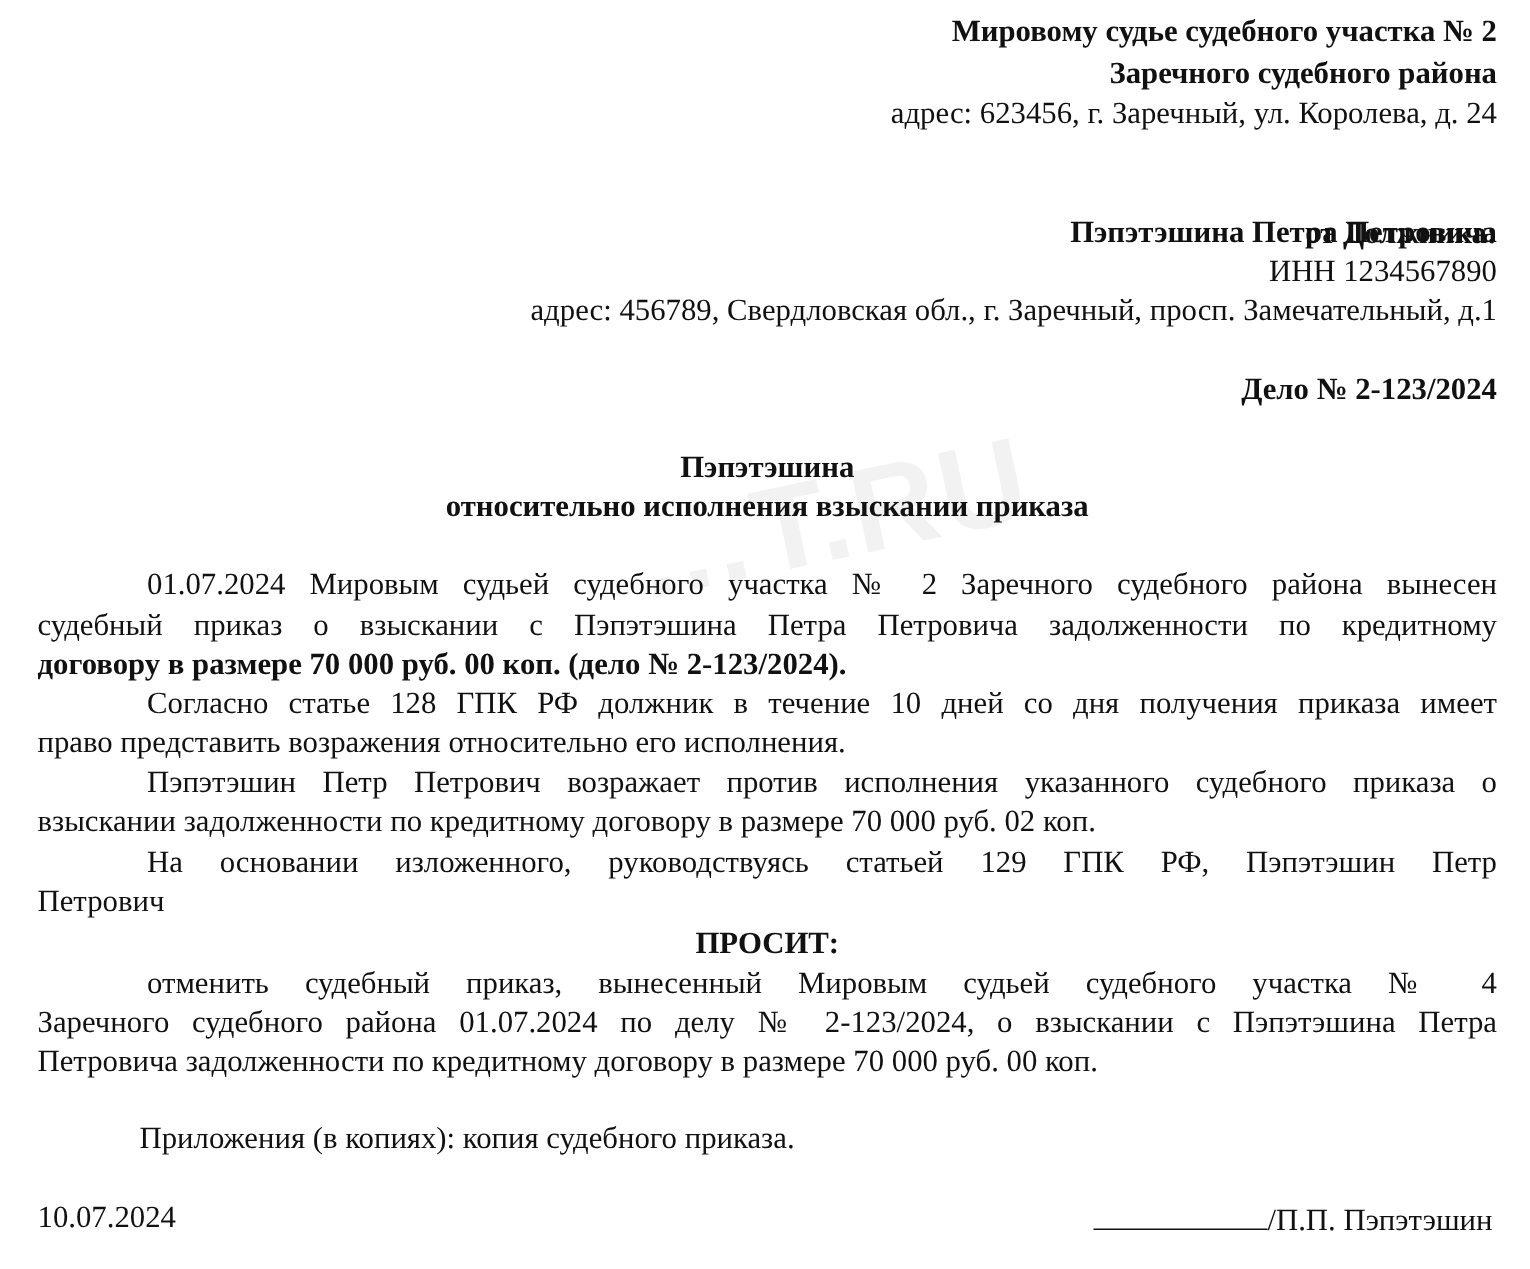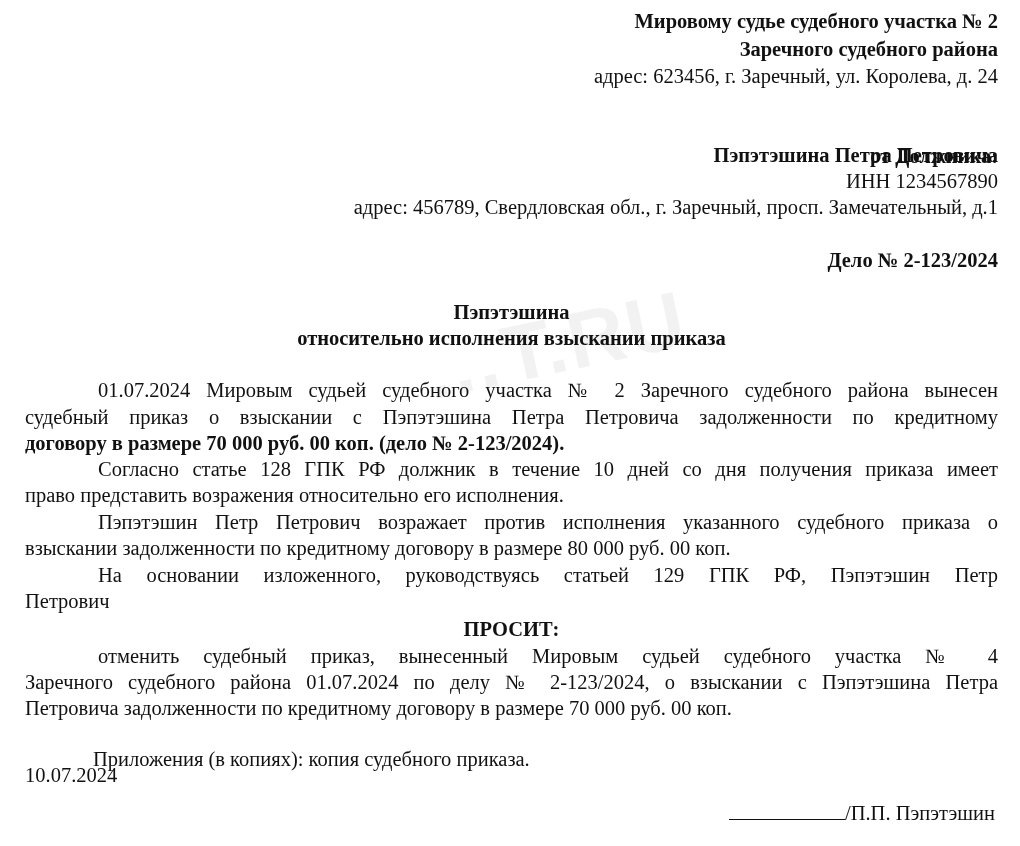--- a/index.html
+++ b/index.html
@@ -88,30 +88,30 @@
   <div class="line center bold" style="top:325px;">относительно исполнения взыскании приказа</div>
 
   <div class="just indent" style="top:377px;">01.07.2024 Мировым судьей судебного участка № 2 Заречного судебного района вынесен</div>
   <div class="just" style="top:404px;">судебный приказ о взыскании с Пэпэтэшина Петра Петровича задолженности по кредитному</div>
   <div class="plain" style="top:430px; left:0;font-weight:bold;">договору в размере 70 000 руб. 00 коп. (дело № 2-123/2024).</div>
 
   <div class="just indent" style="top:456px;">Согласно статье 128 ГПК РФ должник в течение 10 дней со дня получения приказа имеет</div>
   <div class="plain" style="top:482px; left:0;">право представить возражения относительно его исполнения.</div>
 
   <div class="just indent" style="top:509px;">Пэпэтэшин Петр Петрович возражает против исполнения указанного судебного приказа о</div>
-  <div class="plain" style="top:535px; left:0;">взыскании задолженности по кредитному договору в размере 80 000 руб. 00 коп.</div>
+  <div class="plain" style="top:535px; left:0;">взыскании задолженности по кредитному договору в размере 70 000 руб. 02 коп.</div>
 
   <div class="just indent" style="top:562px;">На основании изложенного, руководствуясь статьей 129 ГПК РФ, Пэпэтэшин Петр</div>
   <div class="plain" style="top:588px; left:0;">Петрович</div>
 
   <div class="line center bold" style="top:616px;">ПРОСИТ:</div>
   <div class="just indent" style="top:643px;">отменить судебный приказ, вынесенный Мировым судьей судебного участка № 4</div>
   <div class="just" style="top:669px;">Заречного судебного района 01.07.2024 по делу № 2-123/2024, о взыскании с Пэпэтэшина Петра</div>
   <div class="plain" style="top:695px; left:0;">Петровича задолженности по кредитному договору в размере 70 000 руб. 00 коп.</div>
 
   <div class="plain" style="top:746px; left:68px;">Приложения (в копиях): копия судебного приказа.</div>
 
-  <div class="plain" style="top:762px; left:0;">10.07.2024</div>
+  <div class="plain" style="top:799px; left:0;">10.07.2024</div>
   <div class="plain" style="top:799px; right:3px;">
     <span class="sig-line"></span><span>/П.П. Пэпэтэшин</span>
   </div>
 
 </div>
 
 </body></html>

